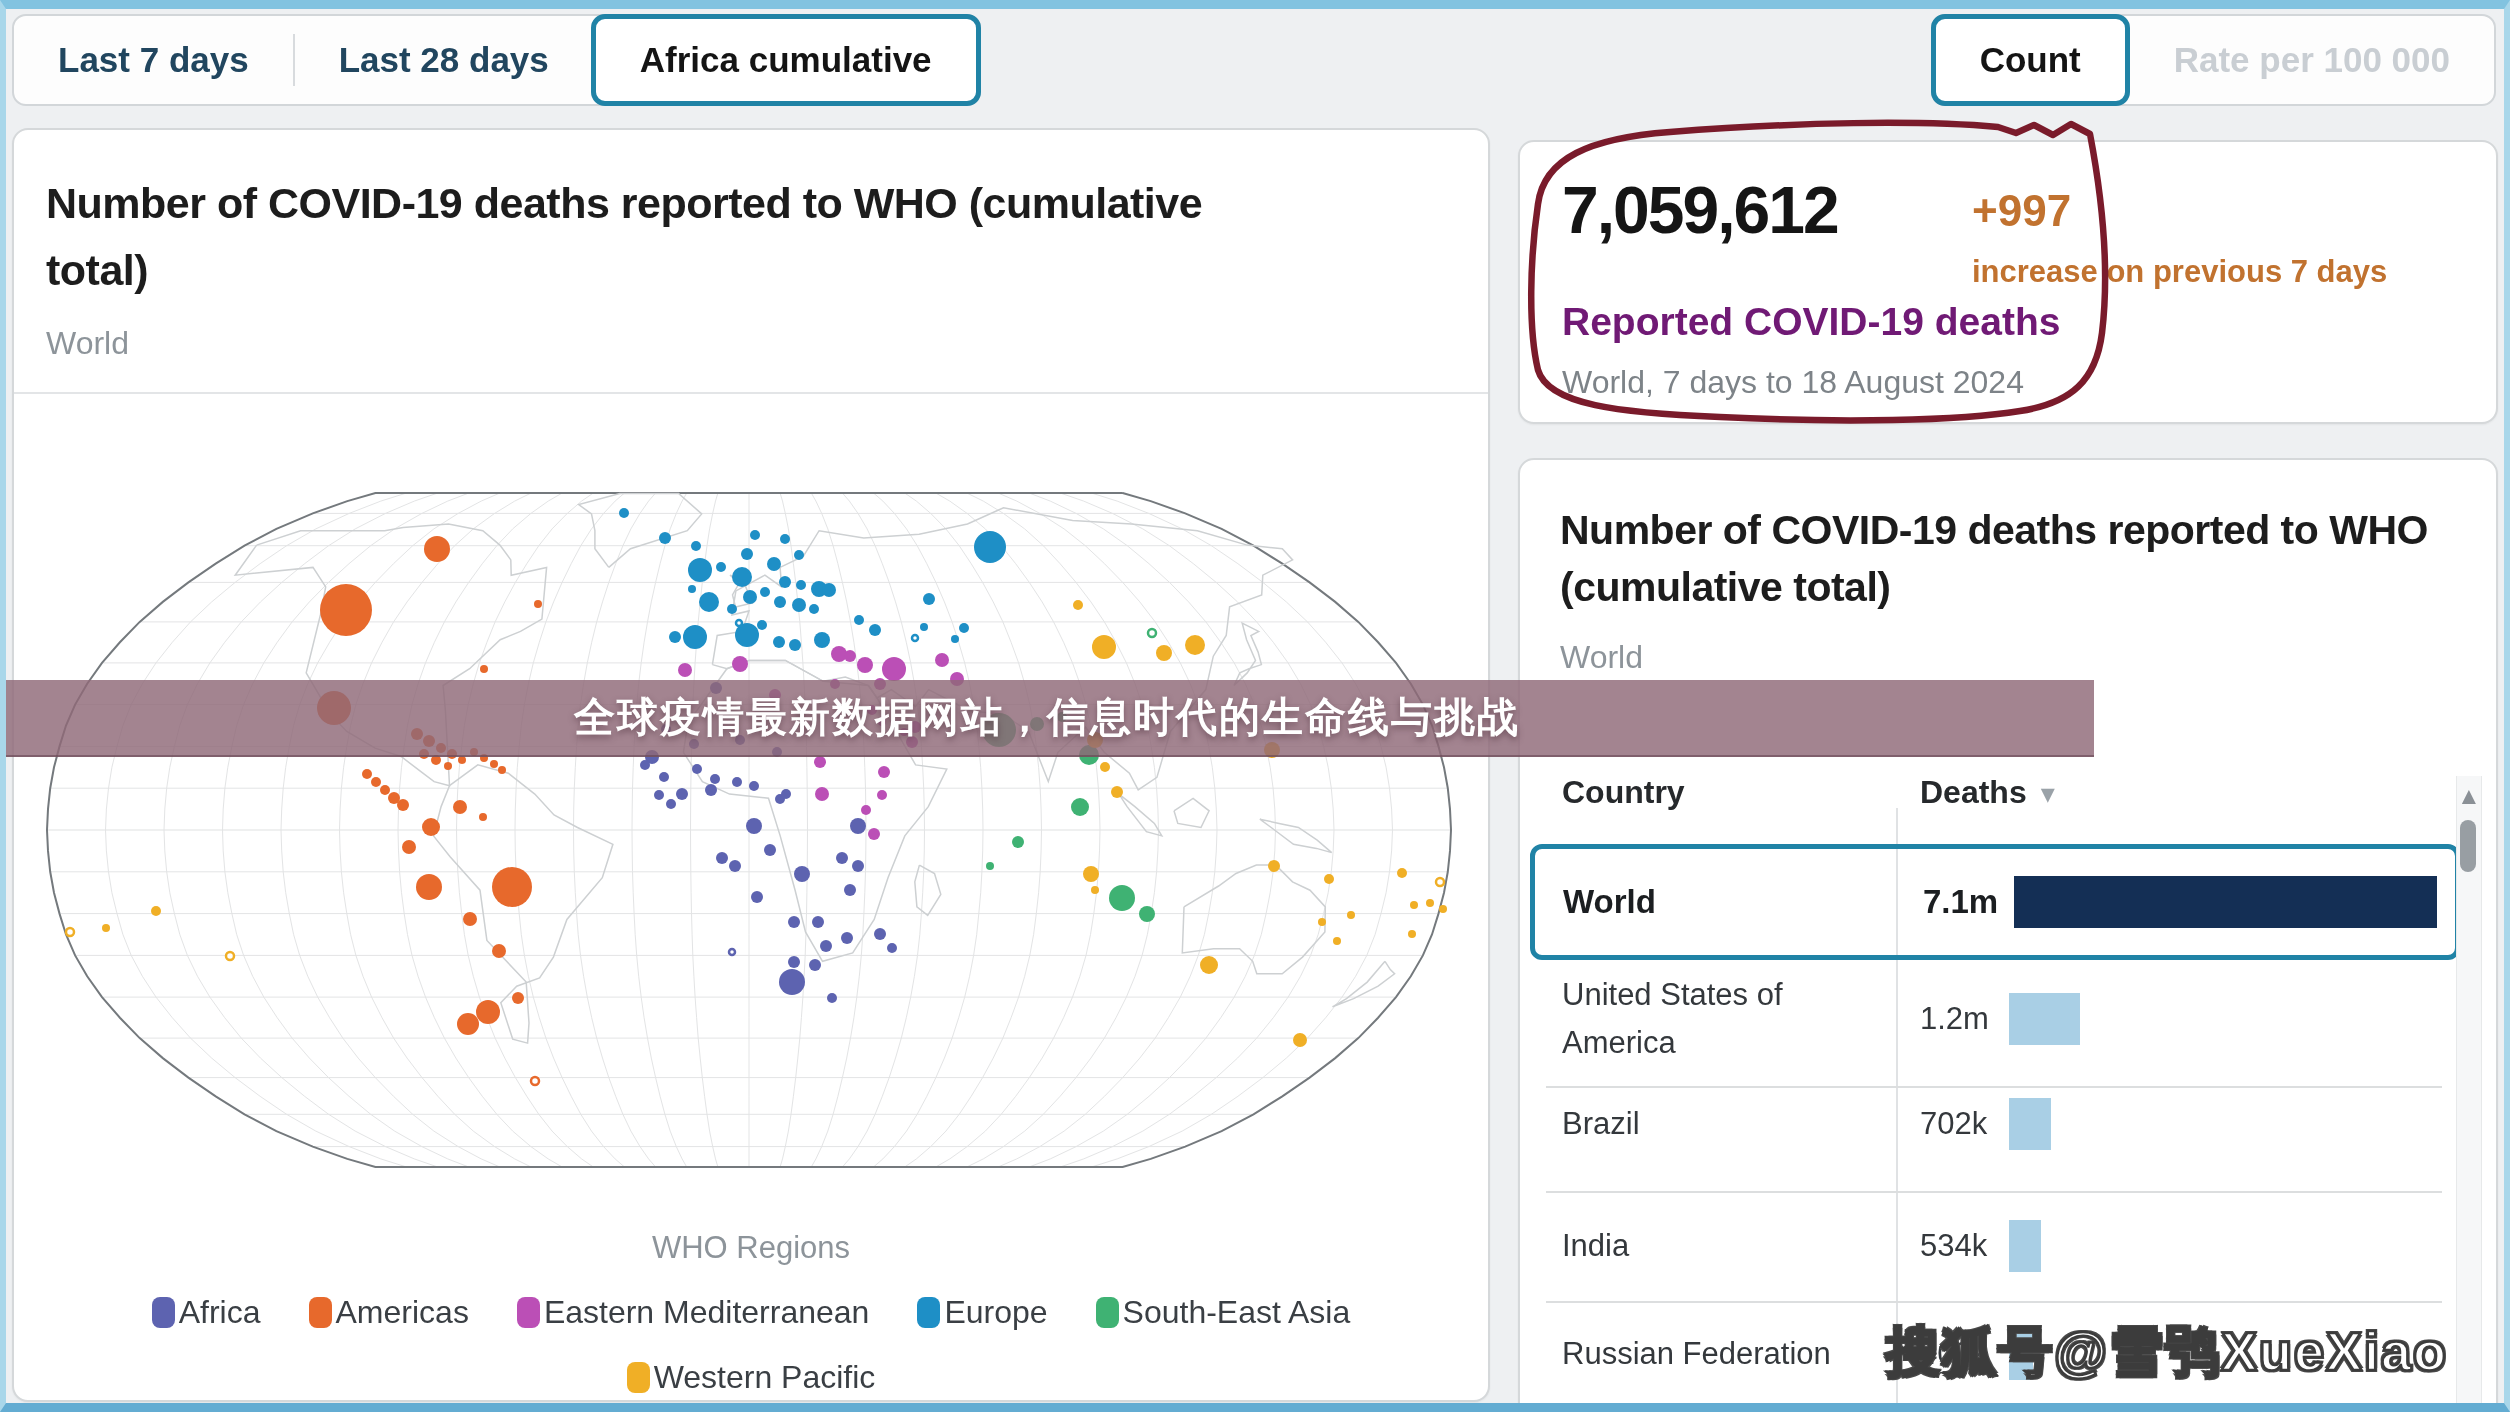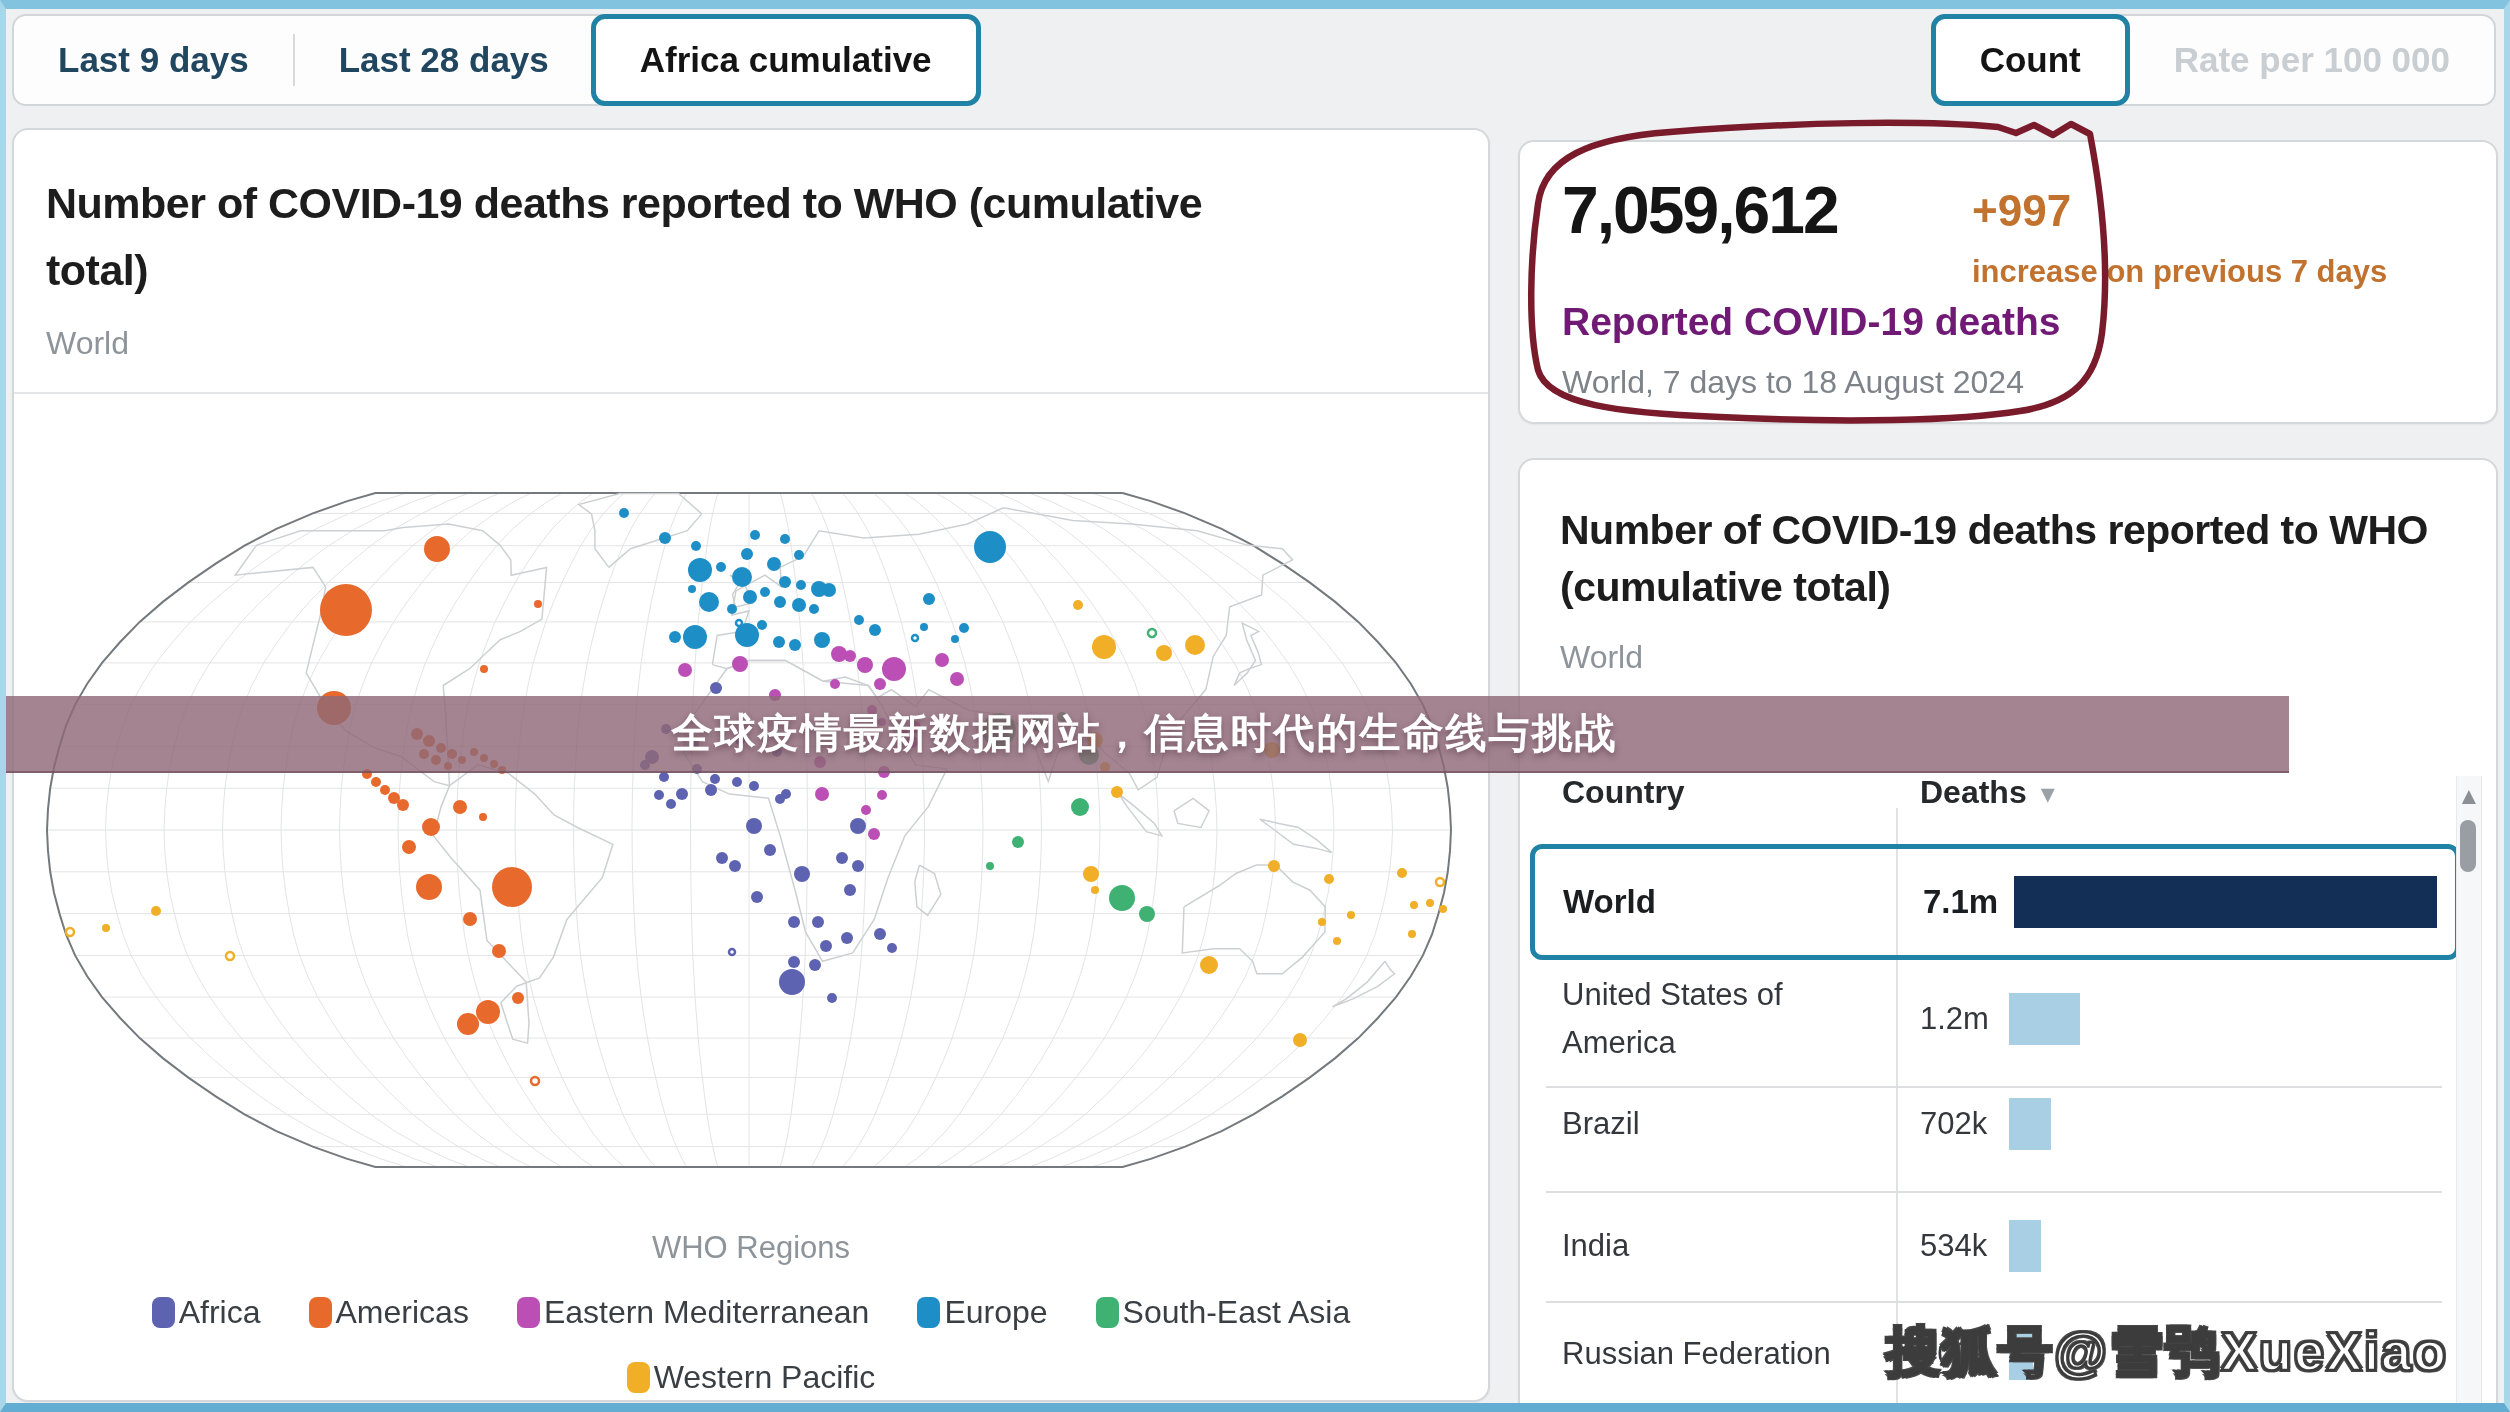--- a/index.html
+++ b/index.html
@@ -72,36 +72,36 @@
   .trow.sel .c-val{left:388px;font-weight:bold;color:#1b1e21;font-size:33px}
   .trow.sel .c-bar{left:479px;background:#142f55}
 
   
   .scrollbar{position:absolute;right:14px;top:316px;bottom:0;width:24px;background:#f6f7f8;
     border-left:1px solid #e7e9ea;border-right:1px solid #e7e9ea}
   .scroll-up{position:absolute;top:6px;left:0;right:0;text-align:center;color:#8a9096;font-size:24px;cursor:pointer}
   .scroll-thumb{position:absolute;top:44px;left:3px;width:16px;height:52px;border-radius:9px;background:#989ea3;cursor:pointer}
 
   
-  .banner{position:absolute;left:0;top:696px;width:2289px;height:75px;z-index:30;
+  .banner{position:absolute;left:0;top:680px;width:2094px;height:75px;z-index:30;
     background:rgba(143,105,119,.82);border-bottom:2px solid rgba(98,66,78,.55);
     display:flex;align-items:center;justify-content:center}
   .banner-text{font-size:41px;font-weight:bold;color:#fff;letter-spacing:2px;
     text-shadow:0 3px 6px rgba(70,40,52,.5)}
   .watermark{position:absolute;right:62px;top:1316px;z-index:35;font-size:54px;font-weight:bold;
     color:#fff;letter-spacing:2px;-webkit-text-stroke:2.5px #3c3c3c;
     text-shadow:2px 2px 0 #4a4a4a,-2px 2px 0 #4a4a4a,2px -2px 0 #4a4a4a,-2px -2px 0 #4a4a4a}
 </style>
 </head>
 <body>
 
 <div class="frame"></div>
 
 <div class="pillbar tabs" id="tabbar">
-    <div class="pill">Last 9 days</div>
+    <div class="pill">Last 7 days</div>
     <div class="pill-divider"></div>
     <div class="pill">Last 28 days</div>
     <div class="pill selected">Africa cumulative</div>
   </div>
 
 <div class="pillbar toggle" id="togglebar">
     <div class="pill selected">Count</div>
     <div class="pill-divider"></div>
     <div class="pill disabled">Rate per 100 000</div>
   </div>

